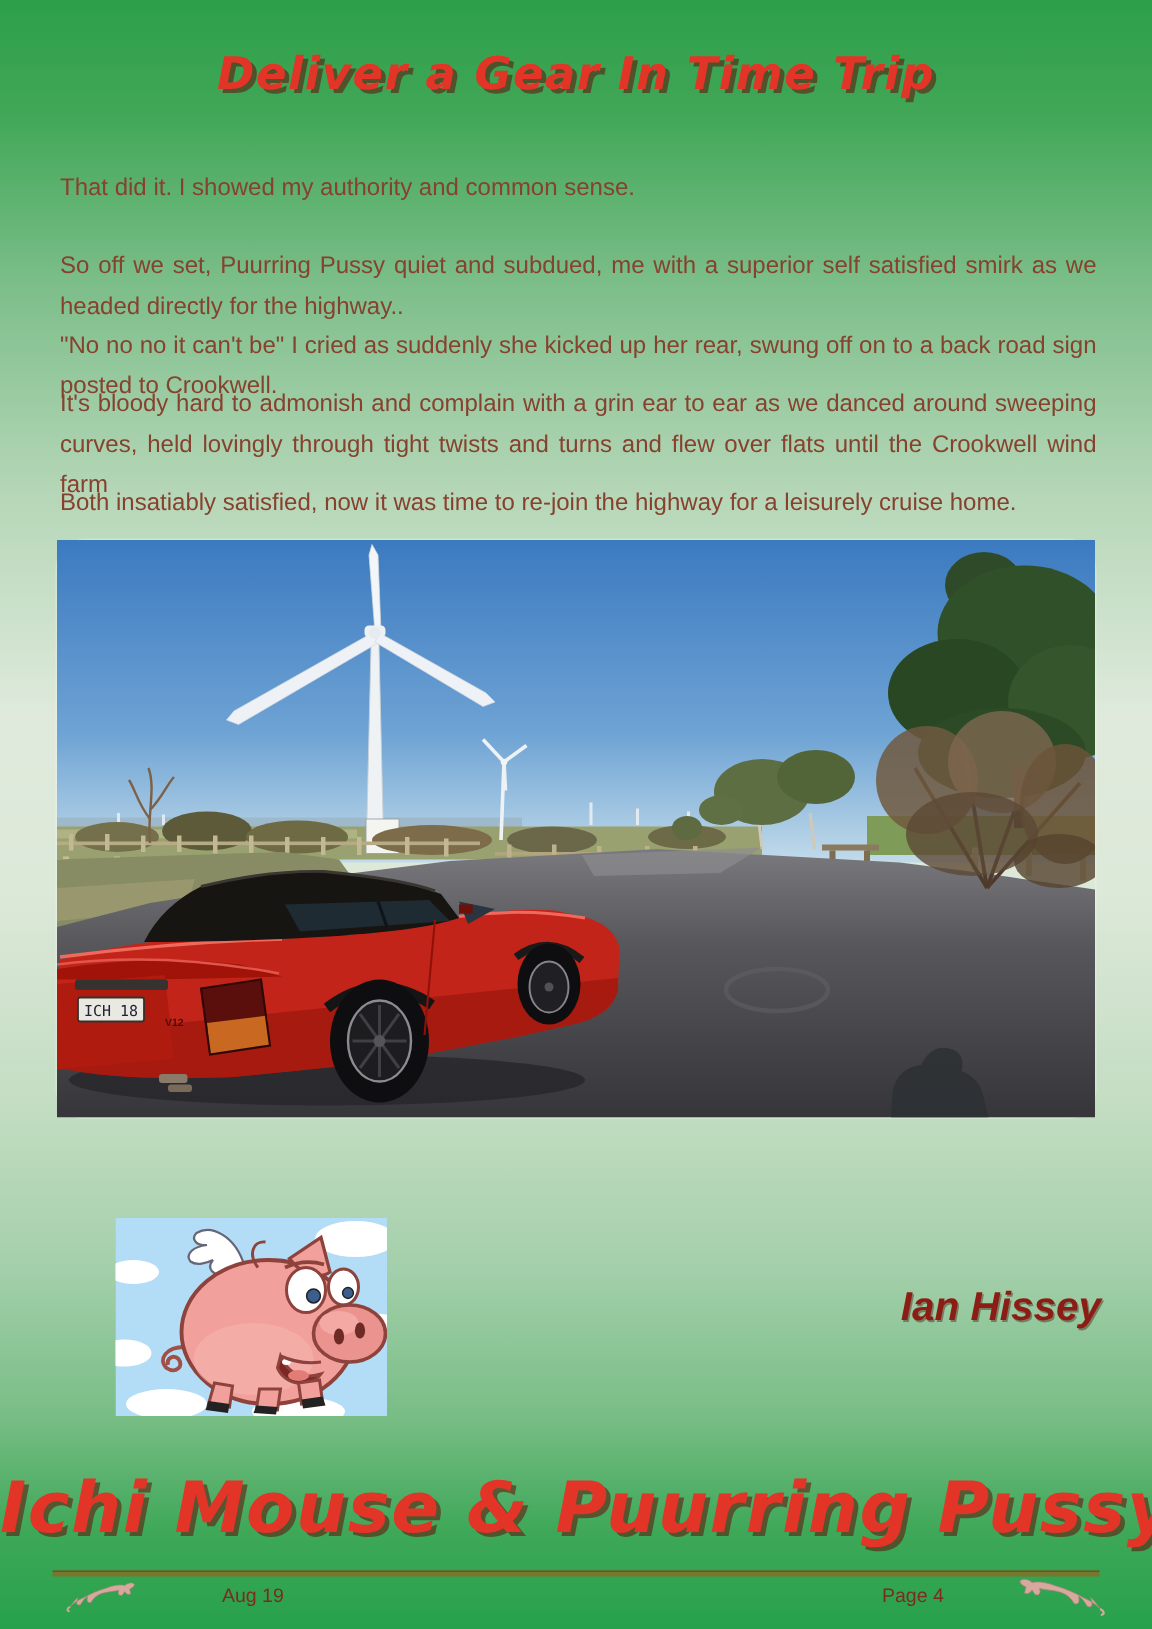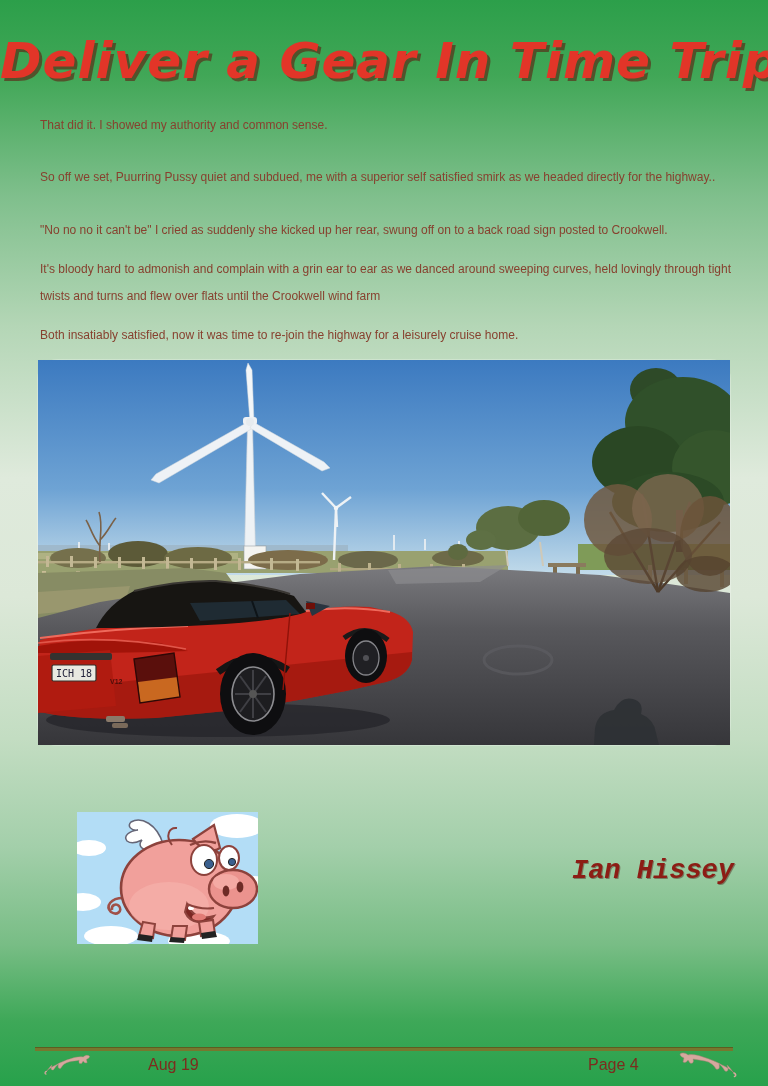--- a/index.html
+++ b/index.html
@@ -7,42 +7,42 @@
     position:relative;width:768px;height:1086px;overflow:hidden;
     background:linear-gradient(180deg,
       #2c9f4a 0%, #41a757 7%, #7fbf8c 18%, #b4d6b6 30%,
       #dfeadc 44%, #dcE8d8 55%, #c3ddc2 68%, #a3cfaa 78%,
       #78bd85 87%, #3ea858 94%, #27a14b 100%);
     font-family:"Liberation Sans",sans-serif;
   }
   .script-title{
     position:absolute;left:0;width:100%;text-align:center;white-space:nowrap;
     font-family:"DejaVu Sans",sans-serif;font-style:italic;font-weight:bold;
-    font-size:50px;letter-spacing:1px;color:#e23528;
+    font-size:30px;letter-spacing:1px;color:#e23528;
     text-shadow:3px 3px 0 rgba(96,14,10,.55);
   }
   #main-title{top:32px;}
   #footer-title{top:978px;font-size:47px;}
   .body-text{
     position:absolute;left:40px;width:691px;margin:0;
-    font-size:12px;line-height:27px;color:#87412f;text-align:justify;
+    font-size:16px;line-height:27px;color:#87412f;text-align:justify;
   }
   .photo{
     position:absolute;left:38px;top:360px;width:692px;height:385px;
     box-shadow:0 0 0 1px rgba(255,255,255,.25);
     border-radius:19px;
   }
   .pig{position:absolute;left:77px;top:812px;width:181px;height:132px;}
   .signature{
     position:absolute;right:34px;top:856px;width:320px;text-align:right;
-    font-family:Liberation Mono, monospace;font-style:italic;font-weight:bold;
+    font-family:Liberation Sans, sans-serif;font-style:italic;font-weight:bold;
     font-size:27px;color:#8c1d15;text-shadow:1px 1px 0 rgba(70,10,8,.4);
   }
   .footer-rule{position:absolute;left:35px;top:1047px;width:698px;height:3px;background:#77772e;border-top:1px solid #5d5d20;}
-  .footer-meta{position:absolute;font-size:16px;color:#7c2c1e;}
+  .footer-meta{position:absolute;font-size:13px;color:#7c2c1e;}
   #footer-date{left:148px;top:1056px;}
   #footer-page{left:588px;top:1056px;}
   .leaper{position:absolute;top:1050px;width:48px;height:30px;}
   #leaper-left{left:44px;}
   #leaper-right{left:676px;width:62px;}
   svg{display:block;width:100%;height:100%;}
 </style>
 </head>
 <body>
 
@@ -326,20 +326,21 @@
         <path d="M96,114 L110,114 L108,128 L94,127 Z" fill="#f1a09b" stroke="#8d423c" stroke-width="2"></path>
         <path d="M94,125 L108,126 L107,131 L92,130 Z" fill="#222"></path>
         <path d="M122,110 L136,108 L138,122 L124,124 Z" fill="#f1a09b" stroke="#8d423c" stroke-width="2"></path>
         <path d="M124,121 L138,119 L140,125 L125,127 Z" fill="#222"></path>
       </g>
     </svg>
   </div>
 
   <div class="signature">Ian Hissey</div>
 
+  <div class="script-title" id="footer-title">Ichi Mouse &amp; Puurring Pussy</div>
 
   <div class="footer-rule"></div>
 
   <div class="leaper" id="leaper-left">
     <svg viewBox="0 0 120 60">
       <path d="M6,46 C12,40 14,34 20,30 C16,40 18,44 24,42 C28,36 30,32 36,28 C34,36 36,40 42,38 C46,30 54,24 64,22 C72,20 80,20 88,18 C86,24 88,28 94,26 L98,20 C100,24 104,26 108,24 L106,16 C110,14 114,12 114,8 C110,4 102,6 98,10 C90,8 78,10 68,14 C54,18 40,24 30,30 C20,34 12,40 6,46 Z" fill="#d6a89e" stroke="#b08078" stroke-width="1"></path>
       <path d="M6,46 C2,48 1,52 5,53" fill="none" stroke="#d6a89e" stroke-width="3" stroke-linecap="round"></path>
     </svg>
   </div>
 

